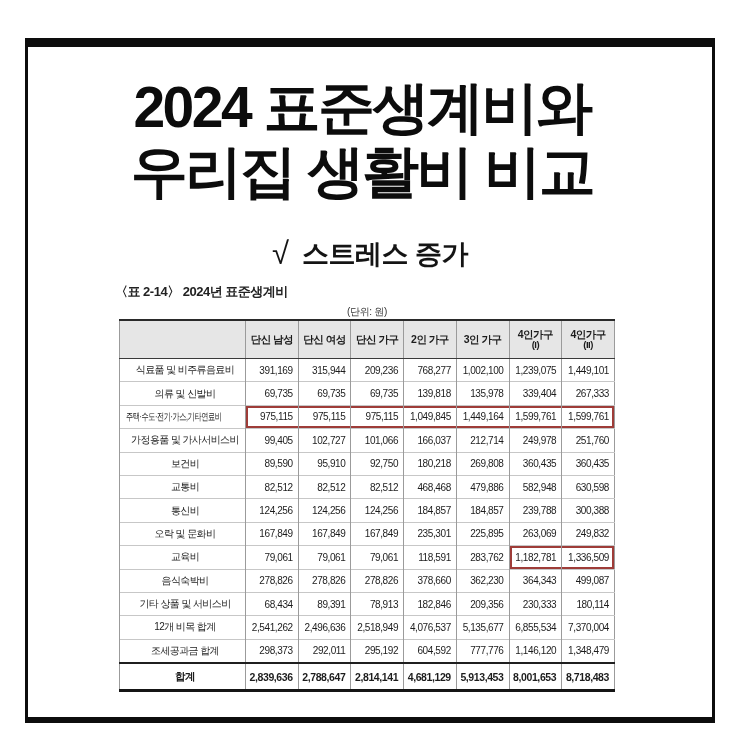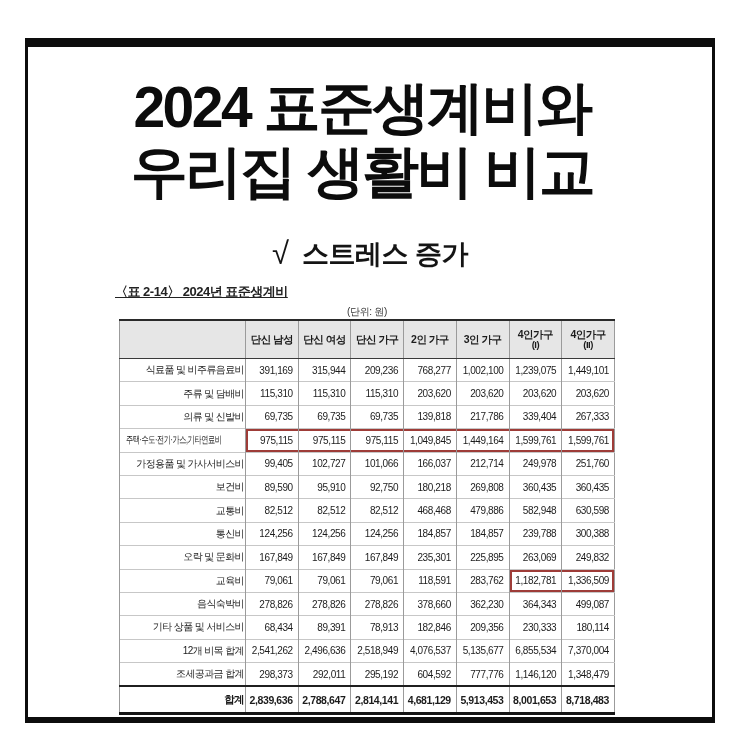--- a/index.html
+++ b/index.html
@@ -28,21 +28,21 @@
   .subtitle{
     position:absolute;top:172px;left:0;right:0;
     text-align:center;font-size:27px;font-weight:700;letter-spacing:-0.5px;color:#141414;margin-top:16px;
   }
   .subtitle .check{
     font-weight:400;font-size:31px;margin-right:13px;letter-spacing:0;
     position:relative;top:1px;
   }
   .caption{
     position:absolute;left:87px;top:236px;
-    font-size:13px;font-weight:700;letter-spacing:-0.5px;color:#222;text-decoration:underline;
+    font-size:13px;font-weight:700;letter-spacing:-0.5px;color:#222;
   }
   .unit-note{
     position:absolute;left:91px;top:258px;width:496px;
     text-align:center;font-size:10px;color:#333;letter-spacing:-0.3px;
   }
   table.cost-table{
     position:absolute;left:91px;top:272px;width:496px;
     border-collapse:collapse;table-layout:fixed;
     font-size:10px;color:#1c1c1c;
     border-top:2px solid #2a2a2a;
@@ -61,21 +61,21 @@
     border-bottom:1.5px solid #3a3a3a;
     text-align:center;vertical-align:middle;line-height:1.15;
   }
   table.cost-table tbody th,
   table.cost-table tbody td{
     height:20.4px;border-top:1px solid #c7c7c7;vertical-align:middle;
   }
   table.cost-table tbody tr:first-child th,
   table.cost-table tbody tr:first-child td{border-top:none;}
   table.cost-table tbody th{
-    text-align:right;padding-left:6px;letter-spacing:-0.6px;font-size:10px;
+    text-align:center;padding-left:6px;letter-spacing:-0.6px;font-size:10px;
   }
   table.cost-table td.num{
     text-align:right;padding-right:5px;letter-spacing:-0.4px;
     font-variant-numeric:tabular-nums;
   }
   table.cost-table tr.total-row th,
   table.cost-table tr.total-row td{
     border-top:2px solid #1f1f1f;height:23px;font-weight:700;font-size:10.5px;
   }
   .squeeze{
@@ -132,36 +132,26 @@
           <th><span>식료품 및 비주류음료비</span></th>
           <td class="num">391,169</td>
           <td class="num">315,944</td>
           <td class="num">209,236</td>
           <td class="num">768,277</td>
           <td class="num">1,002,100</td>
           <td class="num">1,239,075</td>
           <td class="num">1,449,101</td>
         </tr>
         <tr>
-          <th><span>주류 및 담배비</span></th>
-          <td class="num">115,310</td>
-          <td class="num">115,310</td>
-          <td class="num">115,310</td>
-          <td class="num">203,620</td>
-          <td class="num">203,620</td>
-          <td class="num">203,620</td>
-          <td class="num">203,620</td>
-        </tr>
-        <tr>
           <th><span>의류 및 신발비</span></th>
           <td class="num">69,735</td>
           <td class="num">69,735</td>
           <td class="num">69,735</td>
           <td class="num">139,818</td>
-          <td class="num">217,786</td>
+          <td class="num">135,978</td>
           <td class="num">339,404</td>
           <td class="num">267,333</td>
         </tr>
         <tr>
           <th><span class="squeeze">주택·수도·전기·가스,기타연료비</span></th>
           <td class="num hl-left">975,115</td>
           <td class="num hl-mid">975,115</td>
           <td class="num hl-mid">975,115</td>
           <td class="num hl-mid">1,049,845</td>
           <td class="num hl-mid">1,449,164</td>

